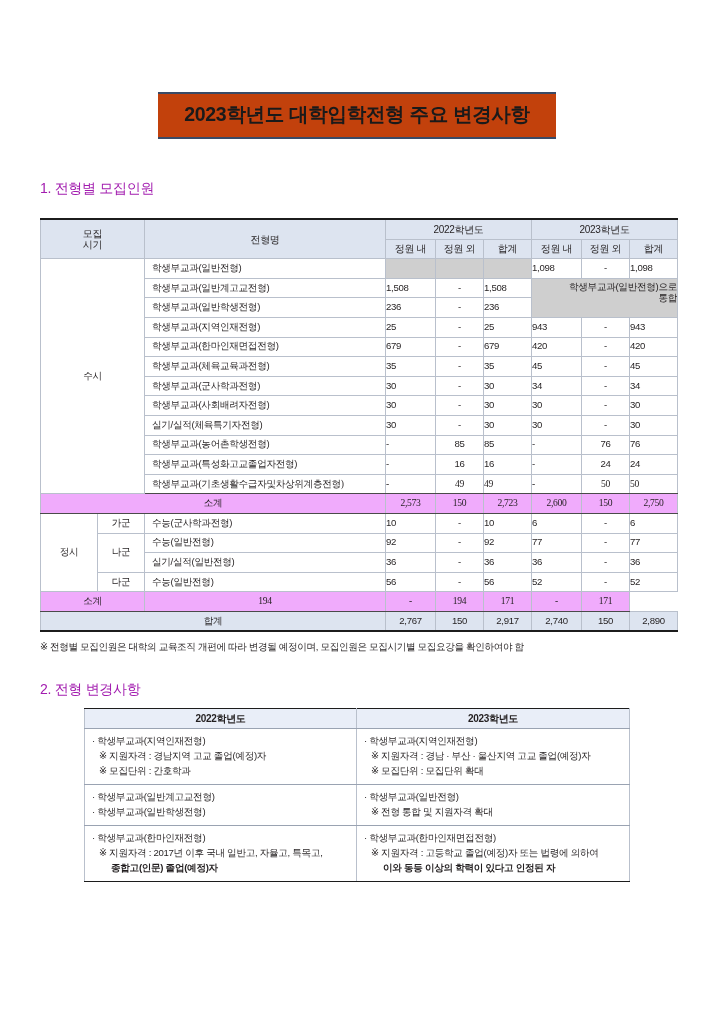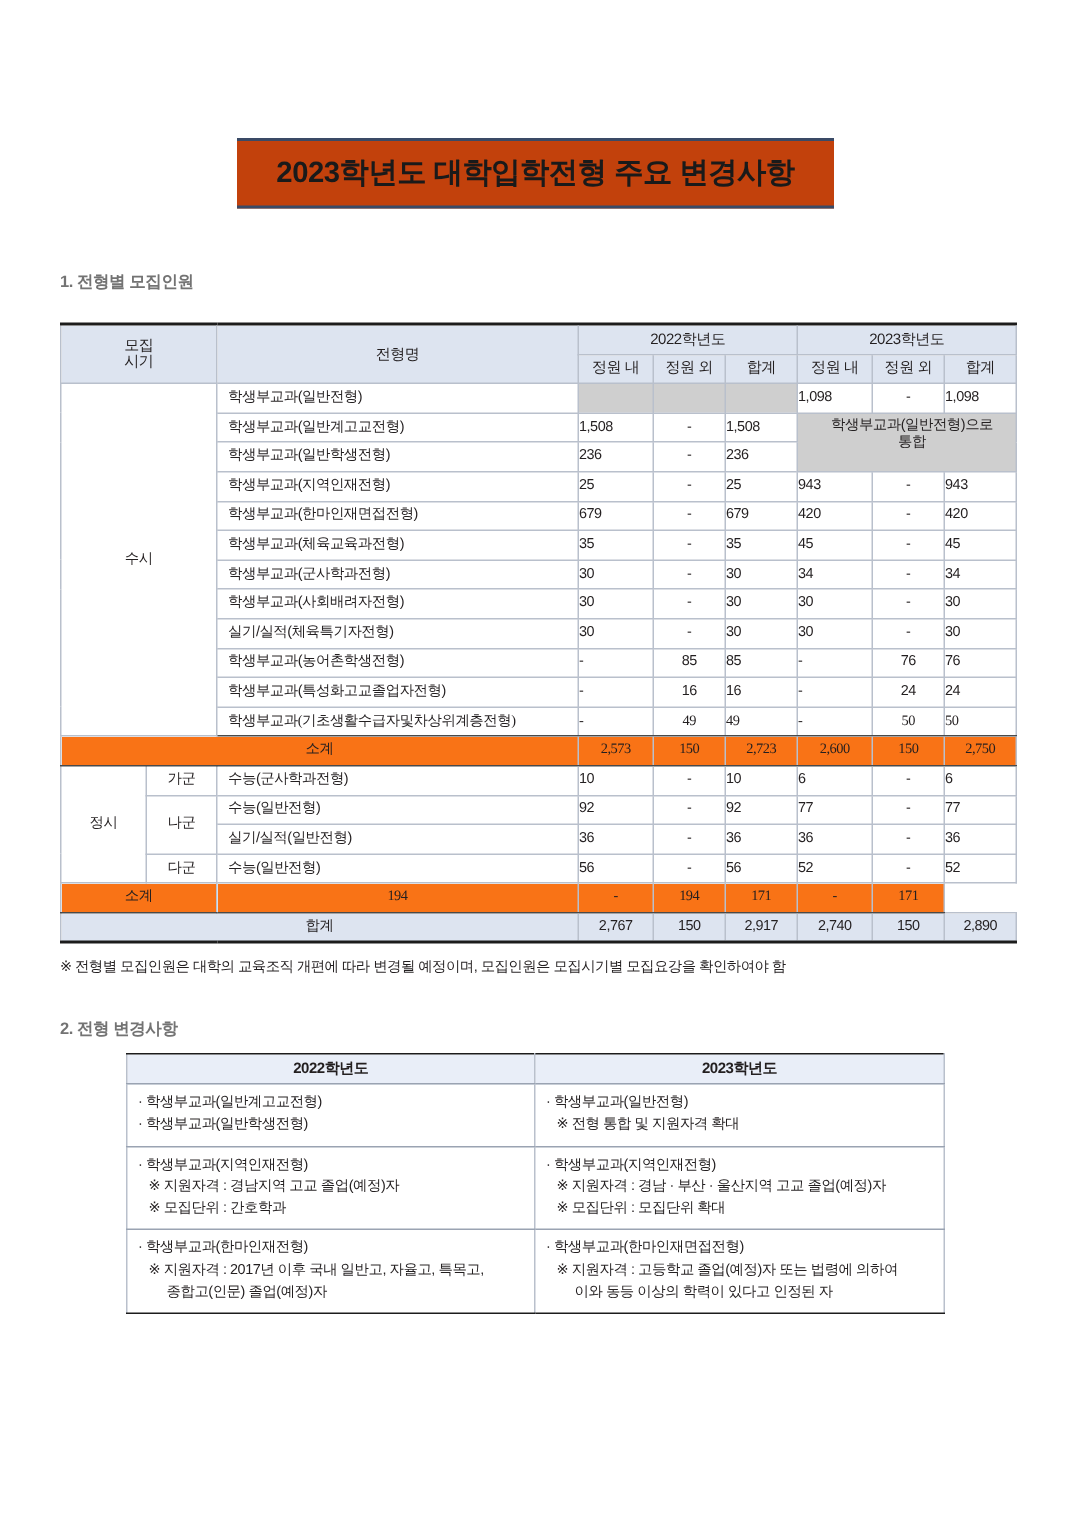--- a/index.html
+++ b/index.html
@@ -36,23 +36,23 @@
     padding: 7px 26px 9px 26px;
     font-size: 19.5px;
     font-weight: bold;
     letter-spacing: -0.3px;
     color: #1a1a1a;
     white-space: nowrap;
   }
 
   
   .sec-head {
-    font-size: 11px;
-    font-weight: bold;
-    color: #737373;
+    font-size: 14px;
+    font-weight: normal;
+    color: #a21caf;
     letter-spacing: -0.3px;
   }
   #sec1-head { margin-top: 41px; margin-bottom: 8px; }
   #sec2-head { margin-top: 27px; margin-bottom: 9px; }
 
   
   table.t1 {
     border-collapse: collapse;
     width: 634px;
     table-layout: fixed;
@@ -76,25 +76,25 @@
   .hdr {
     background: #dde4f0;
     text-align: center;
     vertical-align: middle;
     font-size: 10px;
   }
   .c  { text-align: center; vertical-align: middle; }
   .r  {  vertical-align: middle; padding-right: 9px !important; }
   .l  { text-align: left;   vertical-align: middle; padding-left: 7px !important; }
   .gray { background: #cfcfcf; }
-  .sub  { background: #f97316; text-align: center; vertical-align: middle; }
+  .sub  { background: #f0abfc; text-align: center; vertical-align: middle; }
   .tot  { background: #dde4f0; text-align: center; vertical-align: middle; }
   .mergenote {
     background: #cfcfcf;
-    text-align: center;
+    text-align: right;
     vertical-align: top;
     padding: 3px 0 0 7px !important;
     line-height: 1.55;
   }
 
   
   .footnote {
     margin-top: 9px;
     font-size: 9.6px;
     letter-spacing: -0.35px;
@@ -128,21 +128,21 @@
     font-weight: bold;
     font-size: 10px;
     height: 19px;
     padding: 0;
     border-top: 1.7px solid #1c1c1c;
     border-bottom: 0.7px solid #9aa3b2;
   }
   table.t2 tbody tr:last-child td { border-bottom: 1.7px solid #1c1c1c; }
   .ln { display: block; white-space: nowrap; }
   .ind1 { padding-left: 7px; }
-  .ind2 { padding-left: 19px; }
+  .ind2 { padding-left: 19px; font-weight: bold; }
 </style>
 </head>
 <body>
 
 <div class="page">
 
   <div class="title-wrap">
     <div class="title-banner">2023학년도  대학입학전형 주요 변경사항</div>
   </div>
 
@@ -369,38 +369,38 @@
         </colgroup>
       <thead>
         <tr>
           <th>2022학년도</th>
           <th>2023학년도</th>
         </tr>
       </thead>
       <tbody id="t2-body">
           <tr>
             <td>
-              <span class="ln">· 학생부교과(일반계고교전형)</span>
-              <span class="ln">· 학생부교과(일반학생전형)</span>
-            </td>
-            <td>
-              <span class="ln">· 학생부교과(일반전형)</span>
-              <span class="ln ind1">※ 전형 통합 및 지원자격 확대</span>
-            </td>
-          </tr>
-          <tr>
-            <td>
               <span class="ln">· 학생부교과(지역인재전형)</span>
               <span class="ln ind1">※ 지원자격 : 경남지역 고교 졸업(예정)자</span>
               <span class="ln ind1">※ 모집단위 : 간호학과</span>
             </td>
             <td>
               <span class="ln">· 학생부교과(지역인재전형)</span>
               <span class="ln ind1">※ 지원자격 : 경남 · 부산 · 울산지역 고교 졸업(예정)자</span>
               <span class="ln ind1">※ 모집단위 : 모집단위 확대</span>
+            </td>
+          </tr>
+          <tr>
+            <td>
+              <span class="ln">· 학생부교과(일반계고교전형)</span>
+              <span class="ln">· 학생부교과(일반학생전형)</span>
+            </td>
+            <td>
+              <span class="ln">· 학생부교과(일반전형)</span>
+              <span class="ln ind1">※ 전형 통합 및 지원자격 확대</span>
             </td>
           </tr>
           <tr>
             <td>
               <span class="ln">· 학생부교과(한마인재전형)</span>
               <span class="ln ind1">※ 지원자격 : 2017년 이후 국내 일반고, 자율고, 특목고,</span>
               <span class="ln ind2">종합고(인문) 졸업(예정)자</span>
             </td>
             <td>
               <span class="ln">· 학생부교과(한마인재면접전형)</span>

